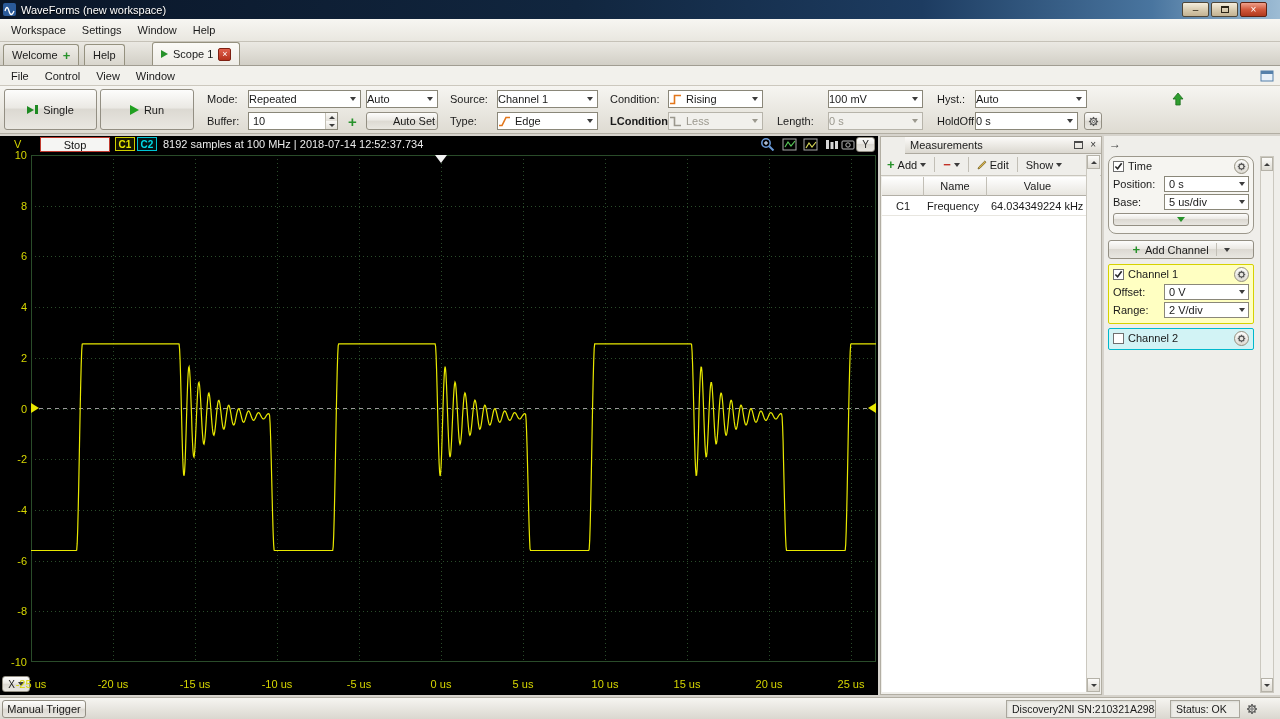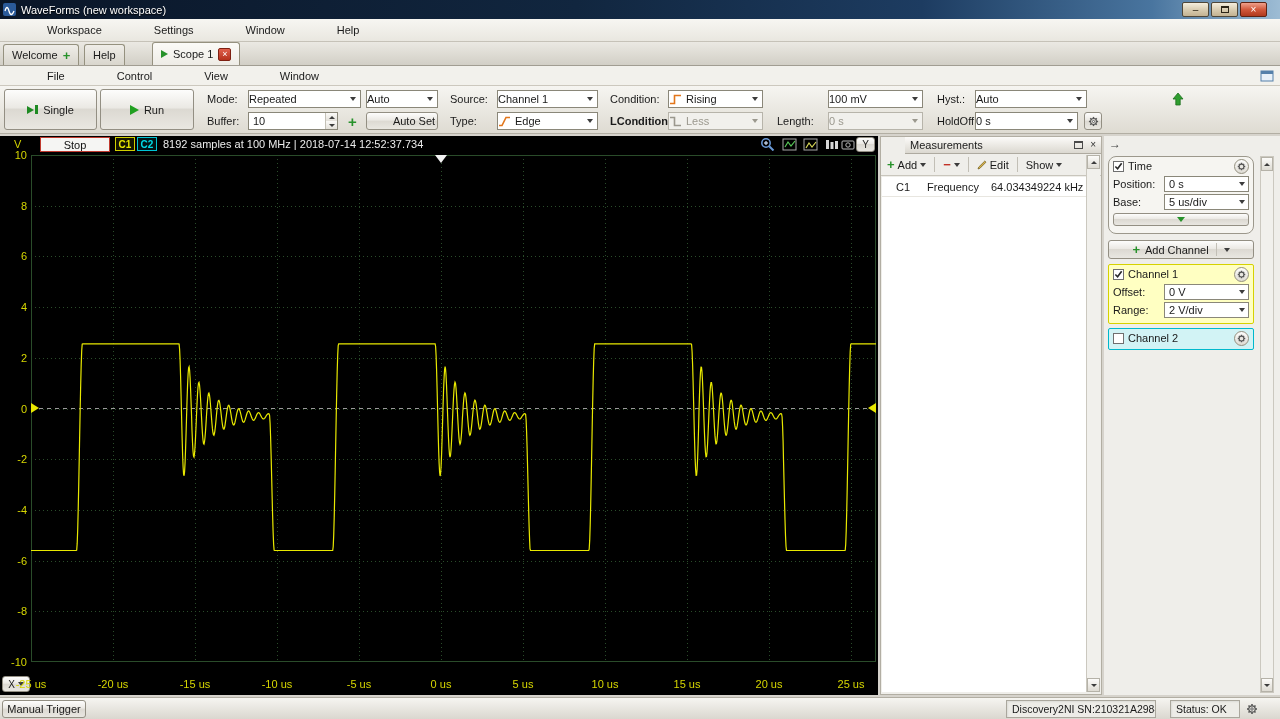--- a/index.html
+++ b/index.html
@@ -8,21 +8,21 @@
   .abs{position:absolute;}
   
   .titlebar{left:0;top:0;width:1280px;height:19px;background:linear-gradient(90deg,#0a1628 0%,#11263f 45%,#1d3c61 72%,#49759f 90%,#9dbcd4 100%);display:flex;align-items:center;gap:5px;padding-left:3px;}
   .title-text{color:#fff;text-shadow:0 1px 1px #000;}
   .win-btns{position:absolute;top:2px;right:13px;display:flex;gap:2px;}
   .win-btn{width:27px;height:15px;border:1px solid #4f4738;border-radius:2px;background:linear-gradient(#f5eedd,#d9cdb2 50%,#c3b291);display:flex;align-items:center;justify-content:center;color:#2b2416;font-size:10px;line-height:1;}
   .win-btn.close{background:linear-gradient(#efa18c,#d2593c 50%,#b03a1e);border-color:#5f2312;color:#fff;}
   .max-glyph{width:8px;height:7px;border:1px solid #2b2416;border-top-width:2px;}
   
   .menubar{left:0;top:19px;width:1280px;height:23px;background:linear-gradient(#f7f6f2,#e9e7e0);border-bottom:1px solid #c6c2b8;display:flex;align-items:center;padding-left:3px;}
-  .menu-item{padding:8px 8px;line-height:20px;margin-left:36px;}
+  .menu-item{padding:8px 8px;line-height:20px;}
   .menubar2{left:0;top:66px;width:1280px;height:20px;background:#f2f1ec;border-bottom:1px solid #ccc8be;display:flex;align-items:center;padding-left:3px;}
   
   .tabbar{left:0;top:42px;width:1280px;height:24px;background:linear-gradient(#ebe9e3,#d2cfc6);border-bottom:1px solid #a19d92;}
   .tab{position:absolute;bottom:0;height:21px;border:1px solid #95917f;border-bottom:none;border-radius:3px 3px 0 0;background:linear-gradient(#efede8,#d9d6cd);display:flex;align-items:center;gap:5px;padding:0 8px;}
   .tab.active{height:23px;background:linear-gradient(#fbfaf7,#eeece6);}
   .plus-glyph{color:#27922b;font-weight:700;font-size:13px;line-height:1;}
   .minus-glyph{color:#c23126;font-weight:700;font-size:13px;line-height:1;}
   .play-glyph{width:0;height:0;border-top:4.5px solid transparent;border-bottom:4.5px solid transparent;border-left:7px solid #27922b;}
   .tab-close{width:13px;height:13px;border-radius:2px;background:linear-gradient(#e0604c,#b5311c);border:1px solid #7e2012;color:#fff;display:flex;align-items:center;justify-content:center;font-size:9px;line-height:1;}
   
@@ -389,20 +389,25 @@
         </svg>
       <span>Edit</span>
     </span>
     <span class="tsep"></span>
     <span class="tbtn">
       <span>Show</span>
       <span class="dArrow"></span>
     </span>
   </div>
   <div class="meas-table">
+    <div class="meas-thead">
+      <div class="th c0"></div>
+      <div class="th c1">Name</div>
+      <div class="th c2">Value</div>
+    </div>
     <div>
         <div class="meas-row">
           <div class="td c0">C1</div>
           <div class="td c1">Frequency</div>
           <div class="td c2">64.034349224 kHz</div>
         </div>
       </div>
   </div>
   <div class="vscroll">
     <div class="scroll-btn up">

